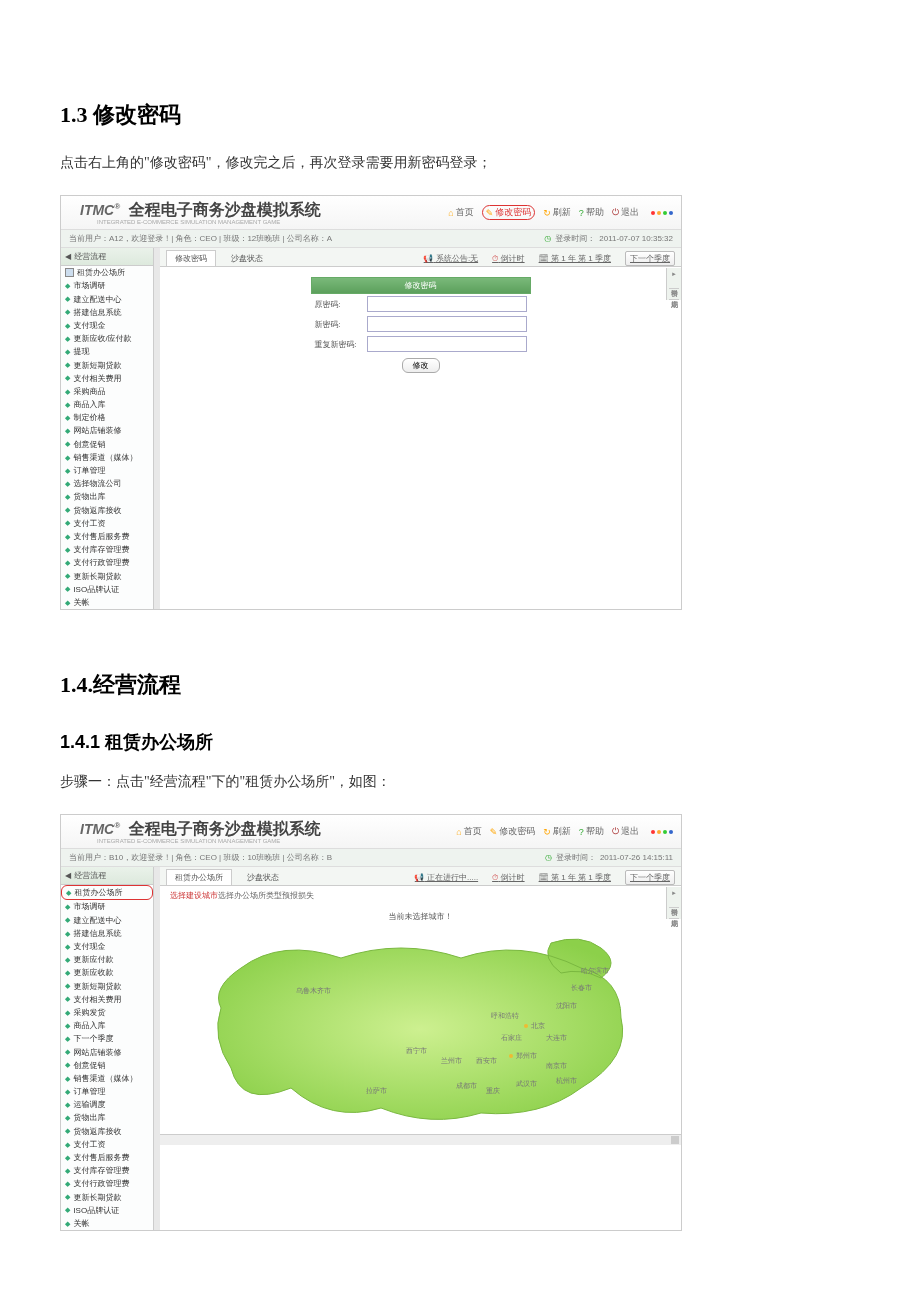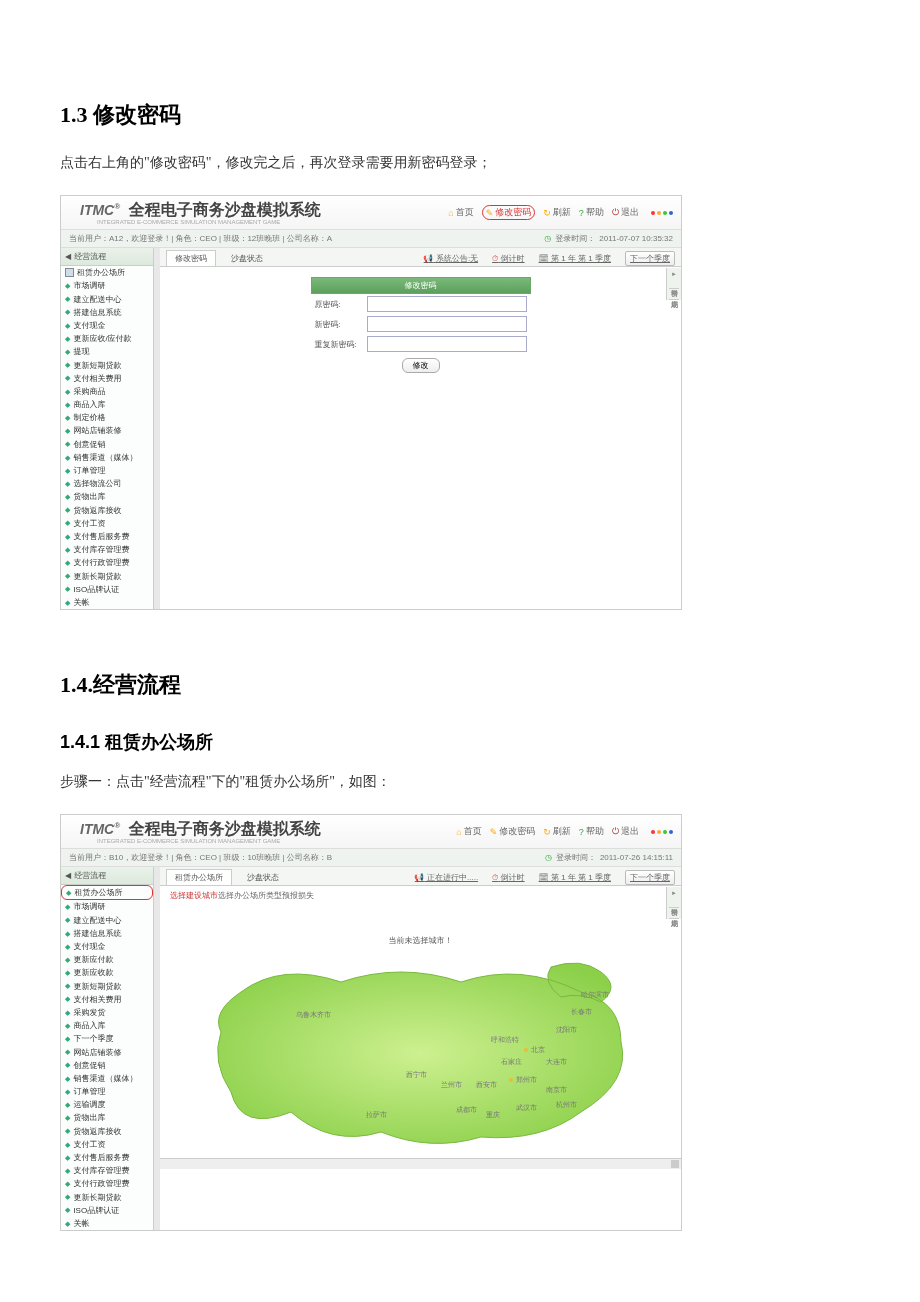--- a/index.html
+++ b/index.html
@@ -235,21 +235,20 @@
   }
   .map-area {
     padding: 6px 12px;
     position: relative;
   }
   .map-note {
     text-align:center;
     font-size:8px;
     color:#555;
     margin-bottom:6px;
-    margin-top:24px;
   }
   .map-svg {
     display:block;
     margin:0 auto;
   }
   .city-label {
     font-size:7px;
     fill:#777;
   }
   .city-dot { fill:#eebb33; }

